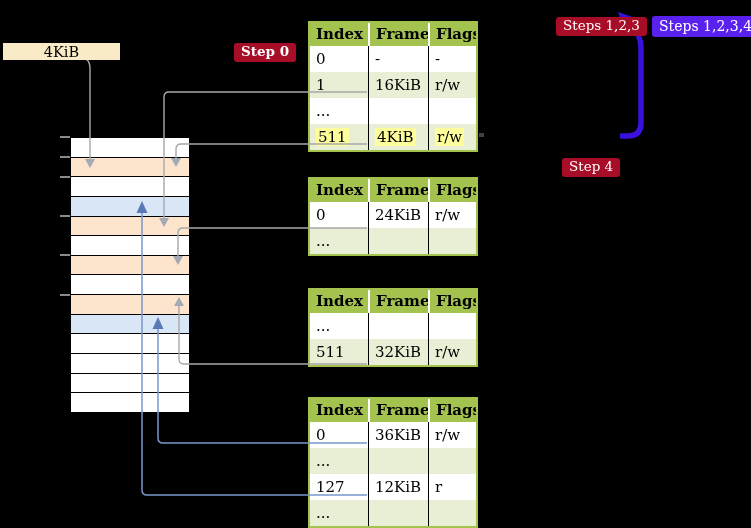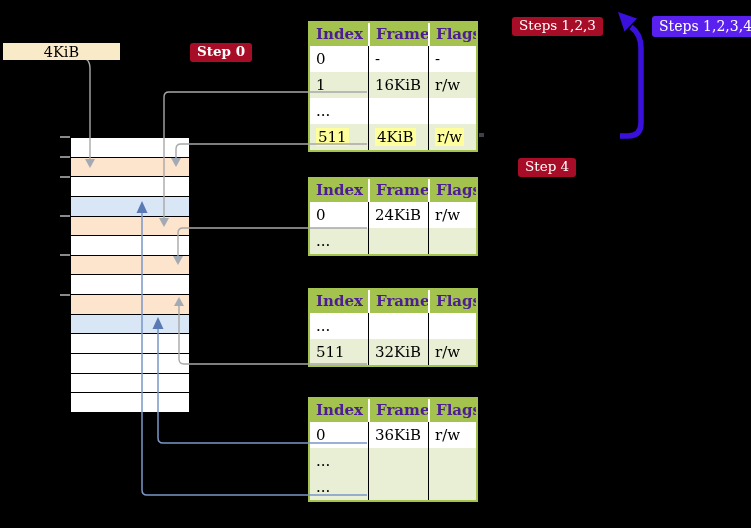--- a/index.html
+++ b/index.html
@@ -11,21 +11,21 @@
   .page-label{
     position:absolute;left:3px;top:43px;width:117px;height:17px;
     background:#faebc8;color:#000;font-size:14.5px;
     display:flex;align-items:center;justify-content:center;z-index:15;
   }
   
   .badge{
     position:absolute;color:#fff;font-size:13.5px;line-height:1.15;
     padding:1px 7px 2px;border-radius:3px;z-index:15;white-space:nowrap;
   }
-  .badge.red{background:#a80d28;}
+  .badge.red{background:#a80d28;margin-left:44px;}
   .badge.blue{background:#5a21ee;font-size:14px;padding:2px 7px 3px;}
   #b-step0{left:190px;top:43px;font-weight:bold;}
   #b-steps123{left:512px;top:17px;}
   #b-step4{left:518px;top:158px;text-align:right;}
   #b-steps1234{left:652px;top:16px;}
   
   #memcol{
     position:absolute;left:70px;top:137px;width:120px;height:276px;
     background:#fff;border:1px solid #000;box-sizing:border-box;
     display:flex;flex-direction:column;z-index:1;
@@ -36,21 +36,21 @@
   .mrow.orange{background:#fce4cd;}
   .mrow.blue{background:#d9e6f5;}
   .tick{position:absolute;left:60px;width:10px;height:2px;background:#8a8a8a;z-index:2;}
   
   .ptable{
     position:absolute;left:308px;width:170px;border:2px solid #a4c24e;
     box-sizing:border-box;background:#fff;z-index:5;
   }
   .pt-header{display:flex;height:23px;background:#a4c24e;}
   .pt-header .pt-cell{
-    color:#4c1d95;font-weight:bold;font-size:15px;line-height:23px;
+    color:#000000;font-weight:bold;font-size:15px;line-height:23px;
   }
   .pt-header .pt-cell + .pt-cell{border-left:2px solid #fff;}
   .pt-row{display:flex;height:26px;}
   .pt-row .pt-cell{font-size:15px;color:#000;display:flex;align-items:center;}
   .pt-row .pt-cell + .pt-cell{border-left:1px solid #000;}
   .pt-cell{box-sizing:border-box;padding-left:6px;overflow:hidden;white-space:nowrap;}
   .c1{width:58px;}
   .c2{width:60px;}
   .c3{width:48px;}
   .pt-row.green{background:#e9efd4;}
@@ -178,20 +178,25 @@
     <div class="pt-row white">
       <div class="pt-cell c1">0</div>
       <div class="pt-cell c2">36KiB</div>
       <div class="pt-cell c3">r/w</div>
     </div>
     <div class="pt-row green">
       <div class="pt-cell c1">...</div>
       <div class="pt-cell c2"></div>
       <div class="pt-cell c3"></div>
     </div>
+    <div class="pt-row white">
+      <div class="pt-cell c1">127</div>
+      <div class="pt-cell c2">12KiB</div>
+      <div class="pt-cell c3">r</div>
+    </div>
     <div class="pt-row green">
       <div class="pt-cell c1">...</div>
       <div class="pt-cell c2"></div>
       <div class="pt-cell c3"></div>
     </div>
   </div>
 
   <svg id="arrows" width="751" height="528" viewBox="0 0 751 528">
 
     <g>

